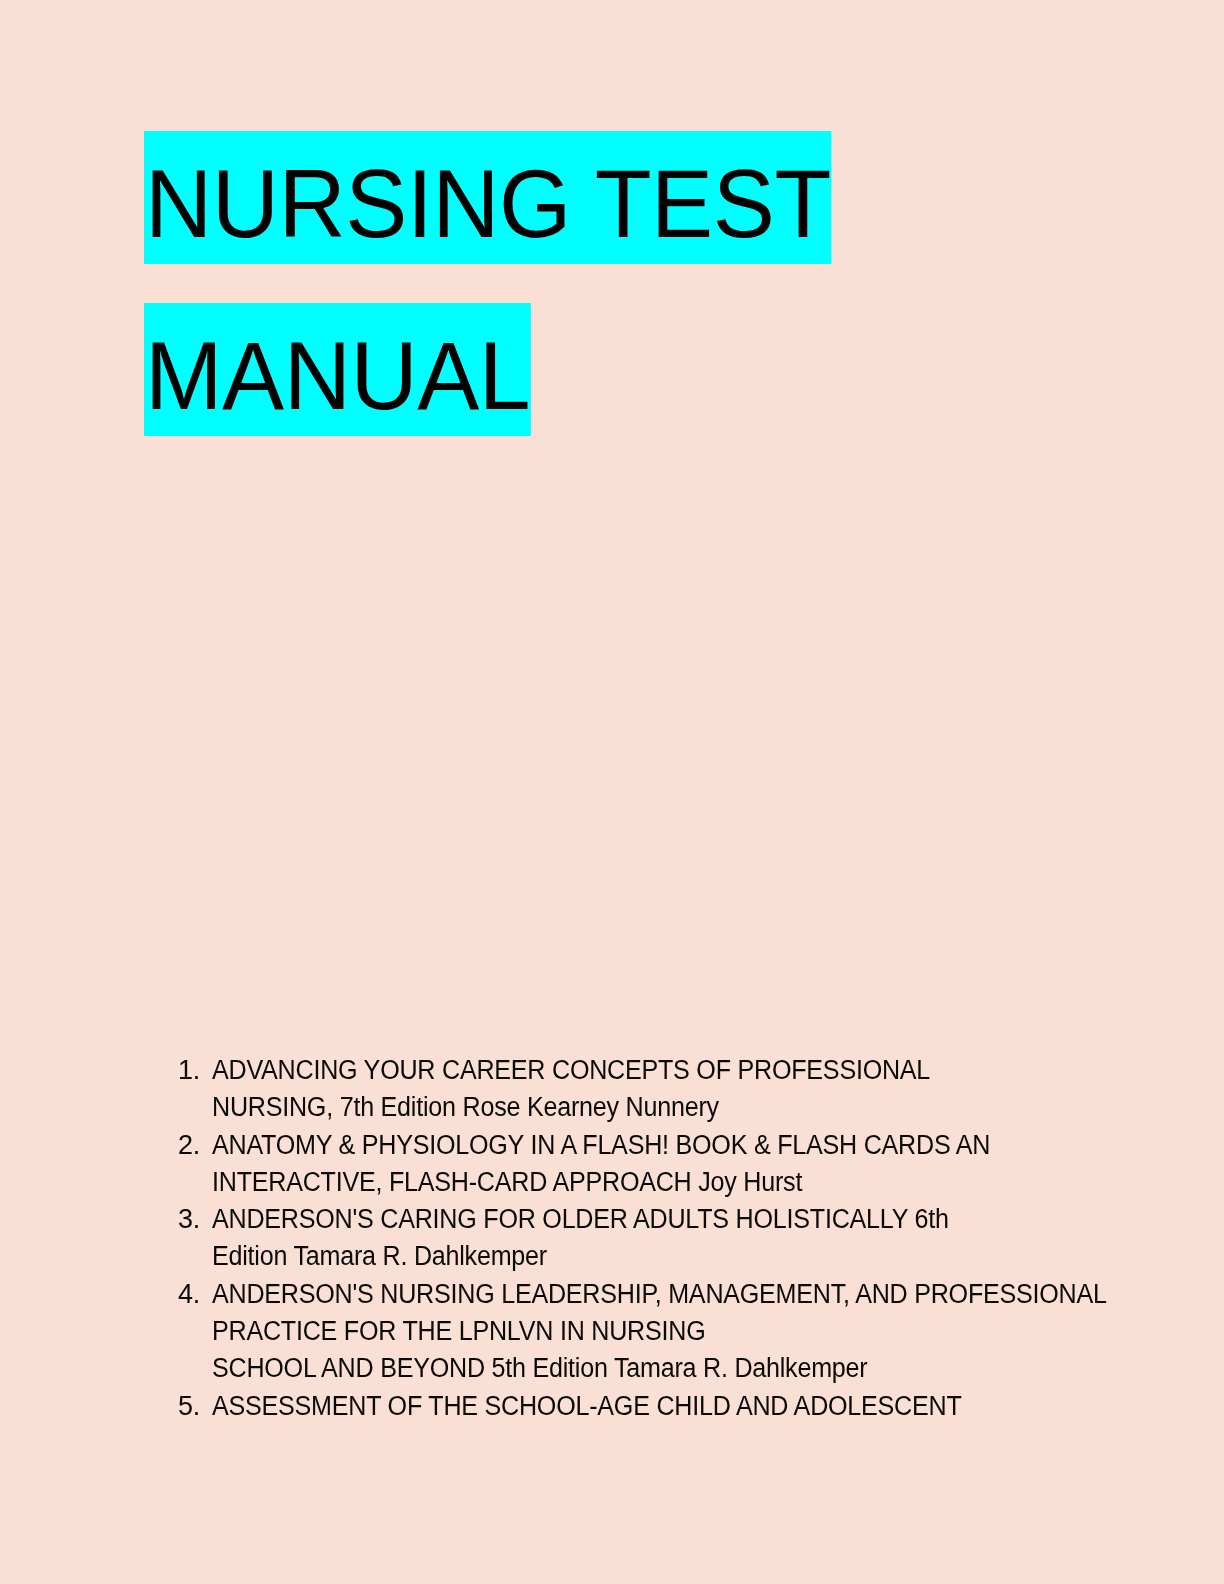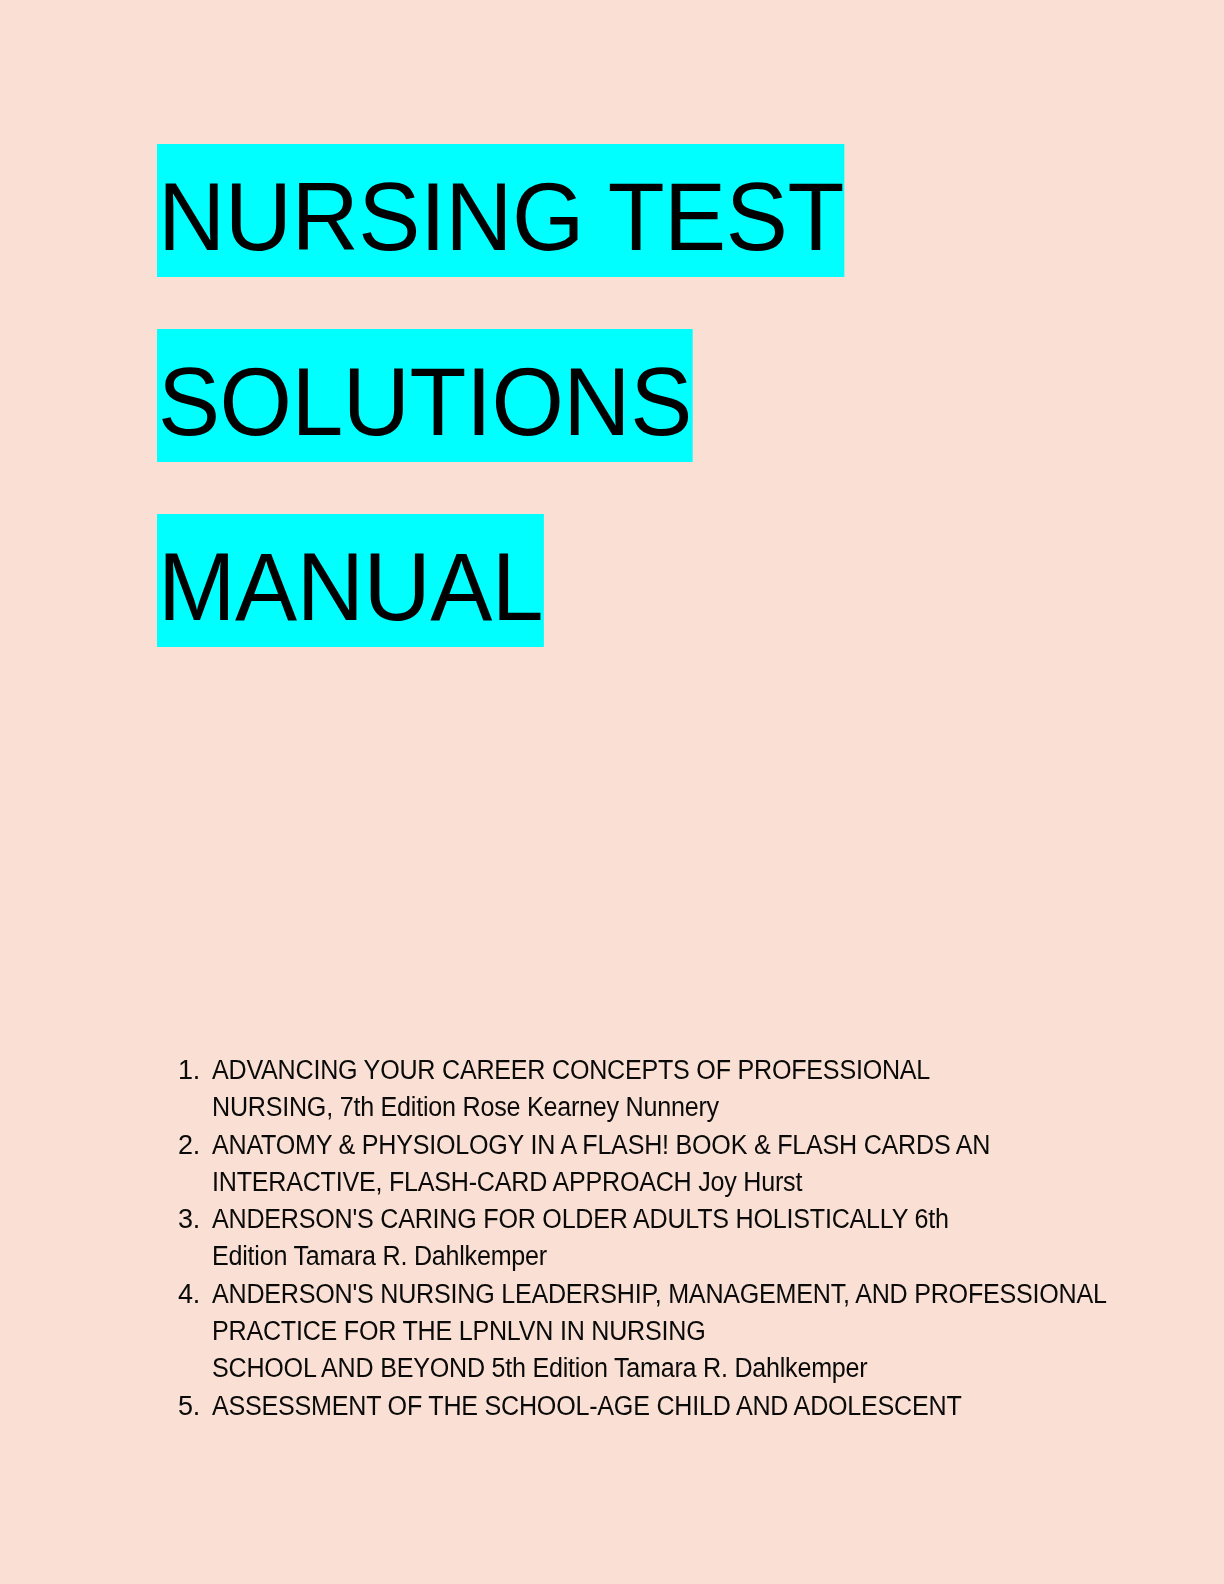--- a/index.html
+++ b/index.html
@@ -26,21 +26,21 @@
   
   .title-block {
     position: absolute;
     left: 144px;
     top: 131px;
     width: 900px;
   }
 
   .title-line {
     display: block;
-    margin: 13px;
+    margin: 0;
     padding: 0;
     height: 172px;
     line-height: 172px;
     white-space: nowrap;
   }
 
   .title-line .hl {
     background: #00ffff;
     color: #000000;
     font-family: "Liberation Sans", sans-serif;
@@ -102,21 +102,20 @@
     transform-origin: left top;
   }
 </style>
 </head>
 <body>
 
 <div id="page">
 
   <div class="title-block">
     <div class="title-line"><span class="hl">NURSING TEST</span></div>
-    <div class="title-line"><span class="hl">SOLUTIONS</span></div>
     <div class="title-line"><span class="hl">MANUAL</span></div>
   </div>
 
   <div class="list-wrap">
     <ol class="book-list">
 
       <li>
         <span class="marker">1.</span>
         <span class="entry-line">ADVANCING YOUR CAREER CONCEPTS OF PROFESSIONAL</span>
         <span class="entry-line">NURSING, 7th Edition Rose Kearney Nunnery</span>

